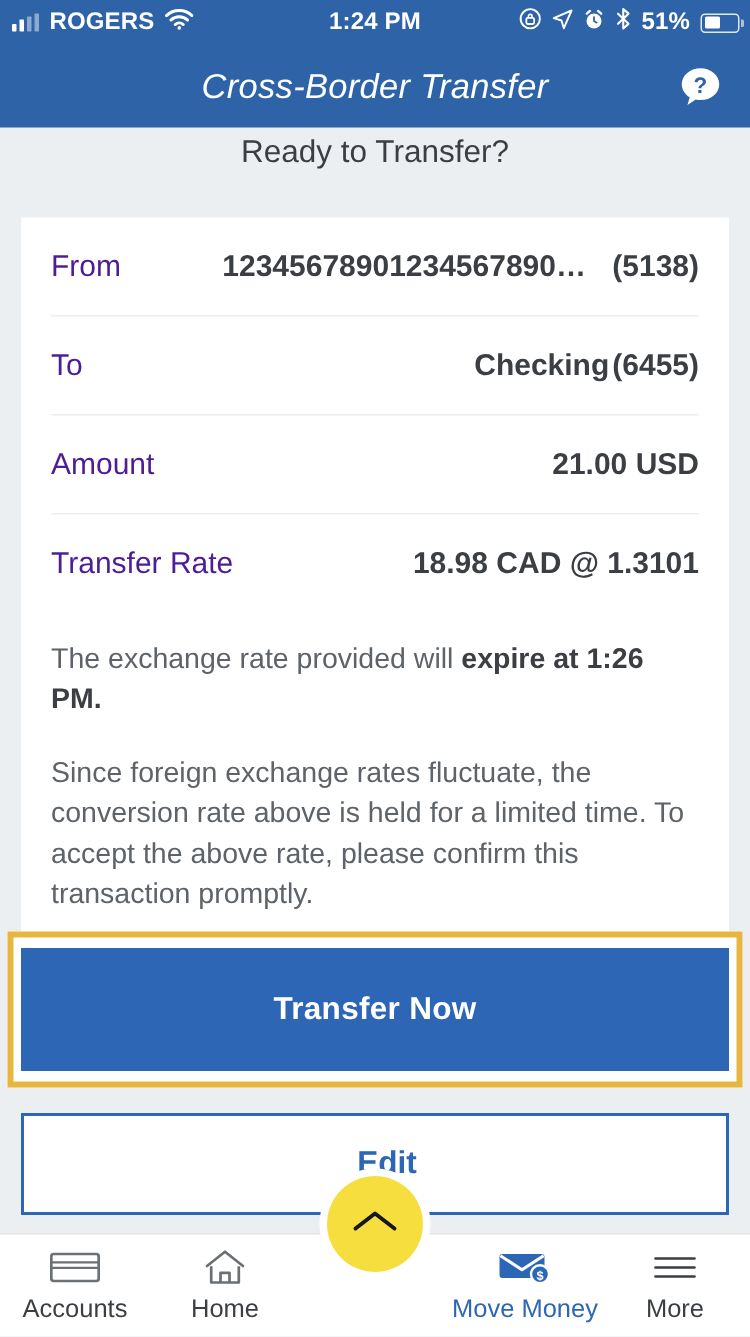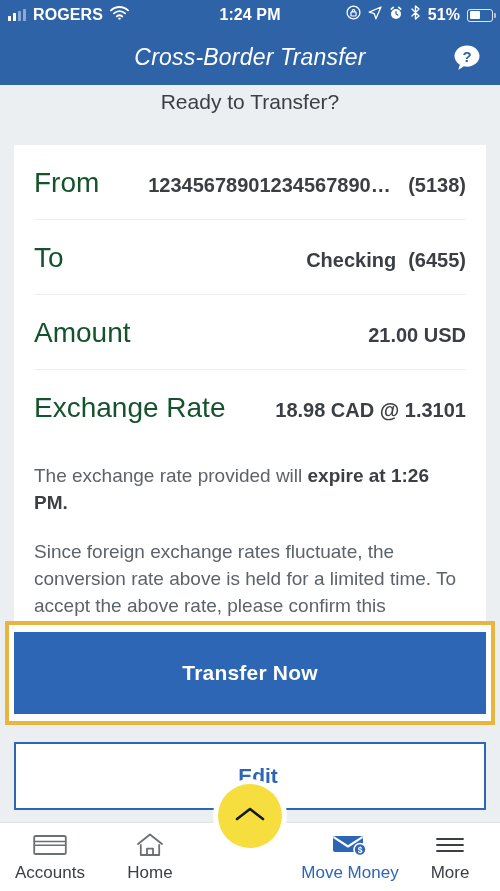--- a/index.html
+++ b/index.html
@@ -53,27 +53,27 @@
 
   
   .card{
     position:absolute; top:145px; left:14px; width:472px;
     background:#fff; padding:0 20px;
   }
   .row{
     display:flex; align-items:baseline; justify-content:space-between;
     padding:22px 0 20px; border-bottom:1px solid #eceef0;
   }
-  .row .lbl{ font-size:28px; color:#14532d; font-weight:normal; white-space:nowrap; }
+  .row .lbl{ font-size:20px; color:#4c1d95; font-weight:normal; white-space:nowrap; }
   .row .val{ font-size:20px; color:#3b3f43; font-weight:bold; text-align:right; }
   .row.from .val{ flex:1; margin-left:12px; overflow:hidden; white-space:nowrap; }
   .row.from .acct{ display:inline-block; max-width:252px; overflow:hidden;
                    text-overflow:ellipsis; white-space:nowrap; vertical-align:bottom; }
   .row.from .mask{ margin-left:8px; }
-  .row .val .mask2{ margin-left:12px; }
+  .row .val .mask2{ margin-left:2px; }
   .row.last{ border-bottom:none; }
 
   .para{
     font-size:19px; line-height:27px; color:#5d6368;
     padding:18px 0 0;
   }
   .para b{ color:#3b3f43; font-weight:bold; }
   .para.second{ padding:22px 0 26px; }
 
   
@@ -211,21 +211,21 @@
         <span>Checking</span><span class="mask2">(6455)</span>
       </span>
     </div>
 
     <div class="row">
       <span class="lbl">Amount</span>
       <span class="val">21.00 USD</span>
     </div>
 
     <div class="row last">
-      <span class="lbl">Exchange Rate</span>
+      <span class="lbl">Transfer Rate</span>
       <span class="val">18.98 CAD @ 1.3101</span>
     </div>
 
     <div class="para">
       <span>The exchange rate provided will </span><b>expire at 1:26 PM.</b>
     </div>
 
     <div class="para second">Since foreign exchange rates fluctuate, the conversion rate above is held for a limited time. To accept the above rate, please confirm this transaction promptly.</div>
   </div>
 

